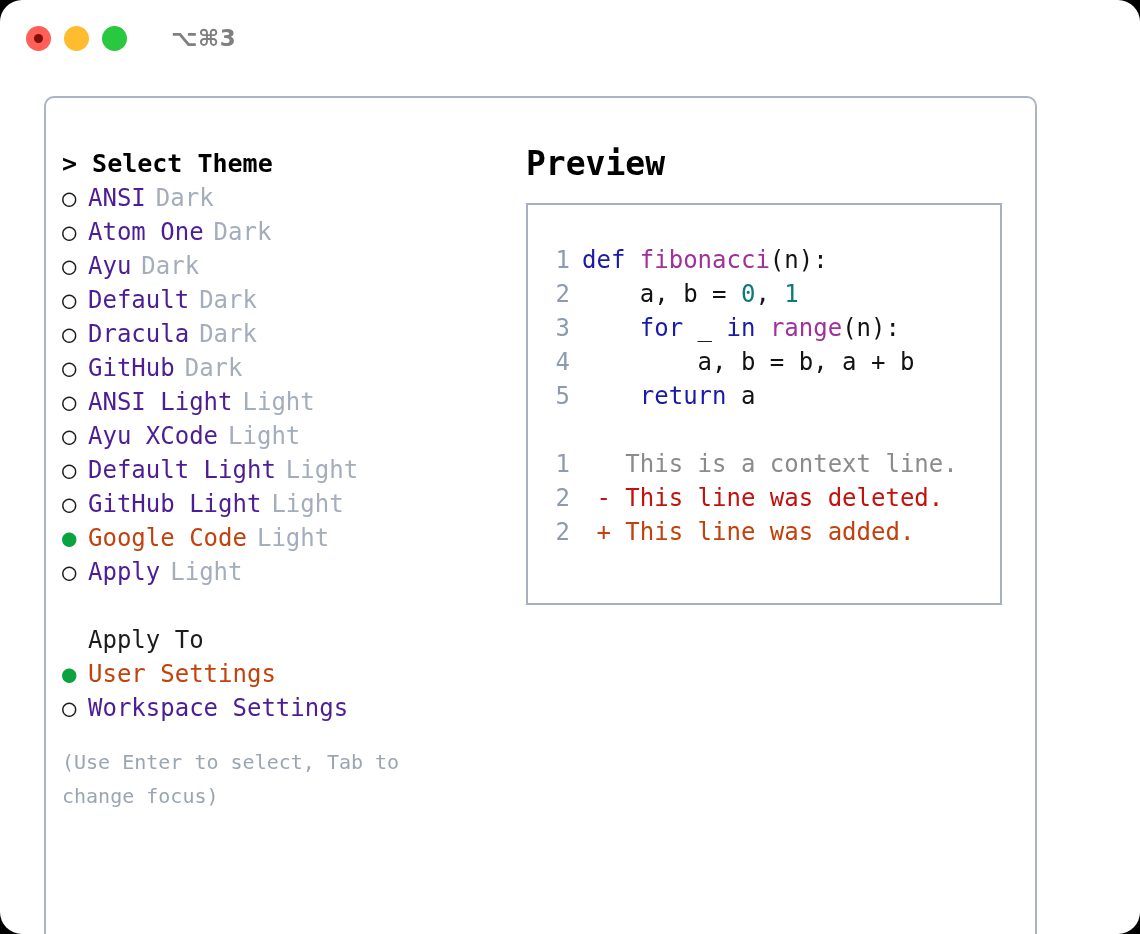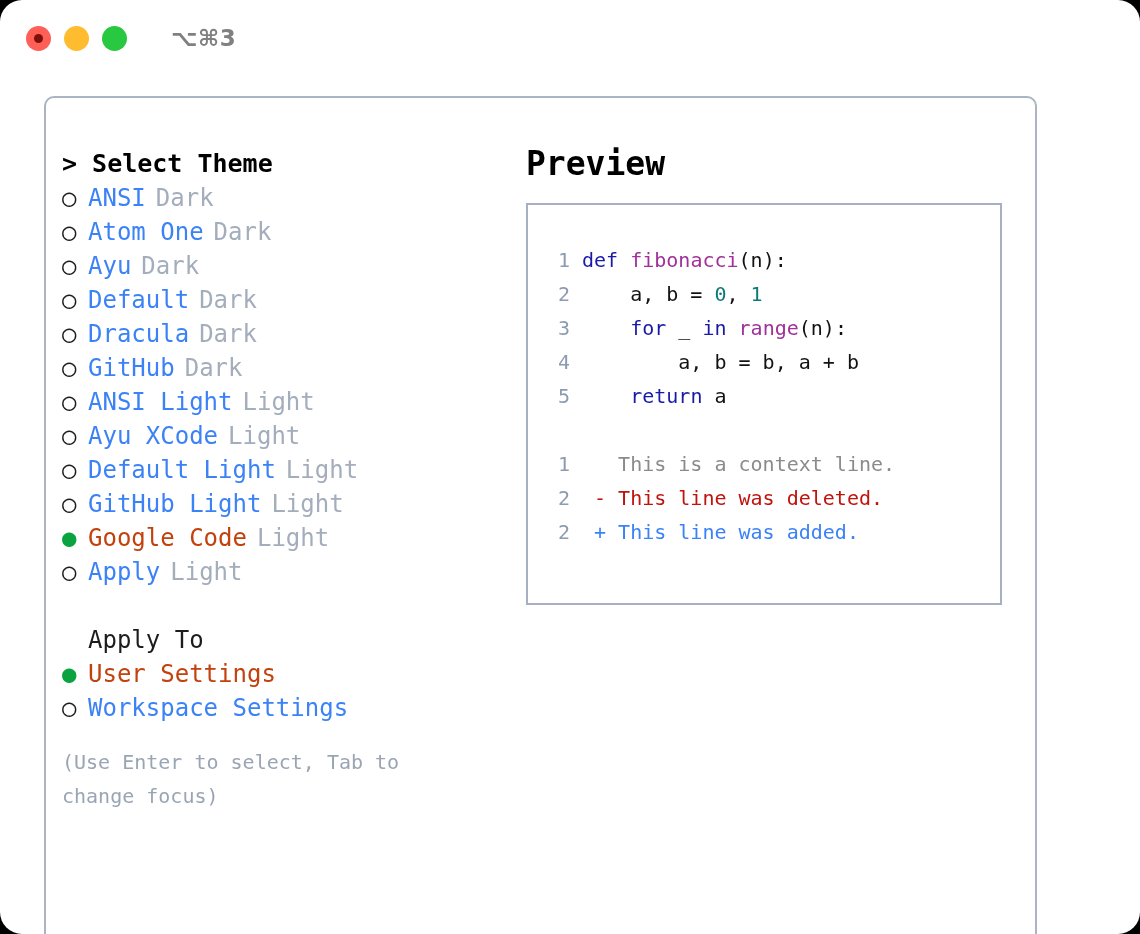--- a/index.html
+++ b/index.html
@@ -101,21 +101,21 @@
   .bullet {
     display: inline-block;
     width: 26px;
     flex: 0 0 26px;
     text-align: left;
     font-size: 24px;
     line-height: 34px;
   }
   .bullet-empty { color: #1c1c1c; }
   .bullet-filled { color: #0aa33f; }
-  .label { color: #3b82f6; }
+  .label { color: #4c1d95; }
   .label.selected { color: #c2410c; }
   .variant {
     color: #a3adbb;
     margin-left: 10px;
   }
   .heading {
     font-weight: bold;
     font-size: 25px;
     color: #000000;
   }
@@ -154,40 +154,40 @@
     width: 476px;
     height: 402px;
     border: 2px solid #a5b0c0;
     box-sizing: border-box;
     background: #ffffff;
   }
   #code-area {
     position: absolute;
     left: 14px;
     top: 38px;
-    font-size: 20px;
+    font-size: 24px;
     line-height: 34px;
     white-space: pre;
   }
   .cline { display: block; height: 34px; }
   .lno {
     display: inline-block;
     width: 28px;
     text-align: right;
     color: #8d9bb0;
     margin-right: 12px;
   }
   .kw   { color: #1a1aa8; }
   .fn   { color: #a0309a; }
   .num  { color: #0d7a7a; }
   .plain{ color: #121212; }
   .blank-line { display: block; height: 34px; }
   .diff-ctx { color: #8b8b8b; }
   .diff-del { color: #c1120d; }
-  .diff-add { color: #3b82f6; }
+  .diff-add { color: #c2410c; }
 </style>
 </head>
 <body>
 
 <div id="window">
 
   <div id="titlebar">
     <div class="dots">
       <span class="dot dot-red"></span>
       <span class="dot dot-yellow"></span>

